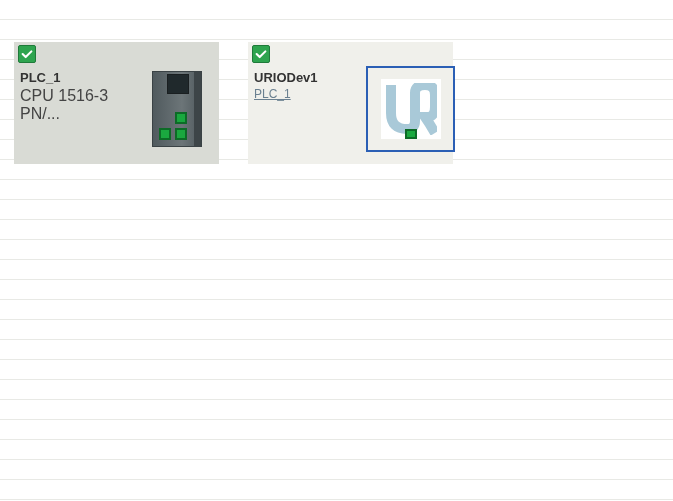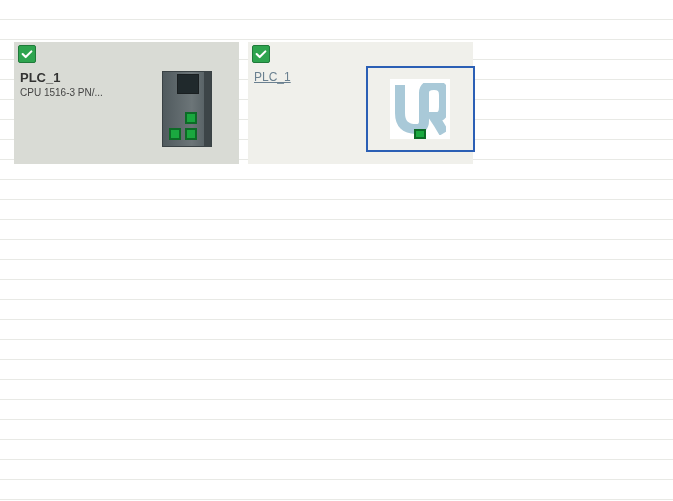--- a/index.html
+++ b/index.html
@@ -30,21 +30,21 @@
         #e8e9e5 20px
       );
     }
     .canvas {
       position: relative;
       width: 100%;
       height: 100%;
     }
     .device-card {
       position: absolute;
-      width: 225px;
+      width: 205px;
       cursor: pointer;
     }
     .device-card.plc {
       left: 14px;
       top: 42px;
     }
     .device-card.urio {
       left: 248px;
       top: 42px;
     }
@@ -88,21 +88,21 @@
     .urio .card-info {
       background: #f0f0eb;
     }
     .device-name {
       font-weight: bold;
       font-size: 13px;
       color: #333;
       margin-bottom: 2px;
     }
     .device-sub {
-      font-size: 10px;
+      font-size: 16px;
       color: #444;
       margin-bottom: 4px;
     }
     .device-link {
       font-size: 12px;
       color: #6a8090;
       text-decoration: underline;
       cursor: pointer;
     }
     .card-visual {
@@ -237,20 +237,21 @@
   <div class="device-card urio">
     <div class="card-header">
       <span class="check-badge">
         <svg viewBox="0 0 16 16">
             <path d="M3 8 L6.5 11.5 L13 5" stroke="#fff" stroke-width="2.4" fill="none" stroke-linecap="round" stroke-linejoin="round"></path>
           </svg>
       </span>
     </div>
     <div class="card-body">
       <div class="card-info">
+        <div class="device-name">URIODev1</div>
         <div class="device-link">PLC_1</div>
       </div>
       <div class="card-visual">
         <div class="urio-visual-wrap">
           <div class="selected-frame"></div>
           <div class="urio-logo">
             <svg class="ur-shape" viewBox="0 0 52 52">
               <path d="M6 2 L6 30 Q6 46 22 46 Q30 46 30 38 L30 10 Q30 2 40 2 Q50 2 50 12 L50 24 Q50 34 42 34 L40 34 L44 40 L50 50" stroke="#a9c9d8" stroke-width="10" fill="none" stroke-linecap="butt"></path>
             </svg>
             <div class="urio-port"></div>

